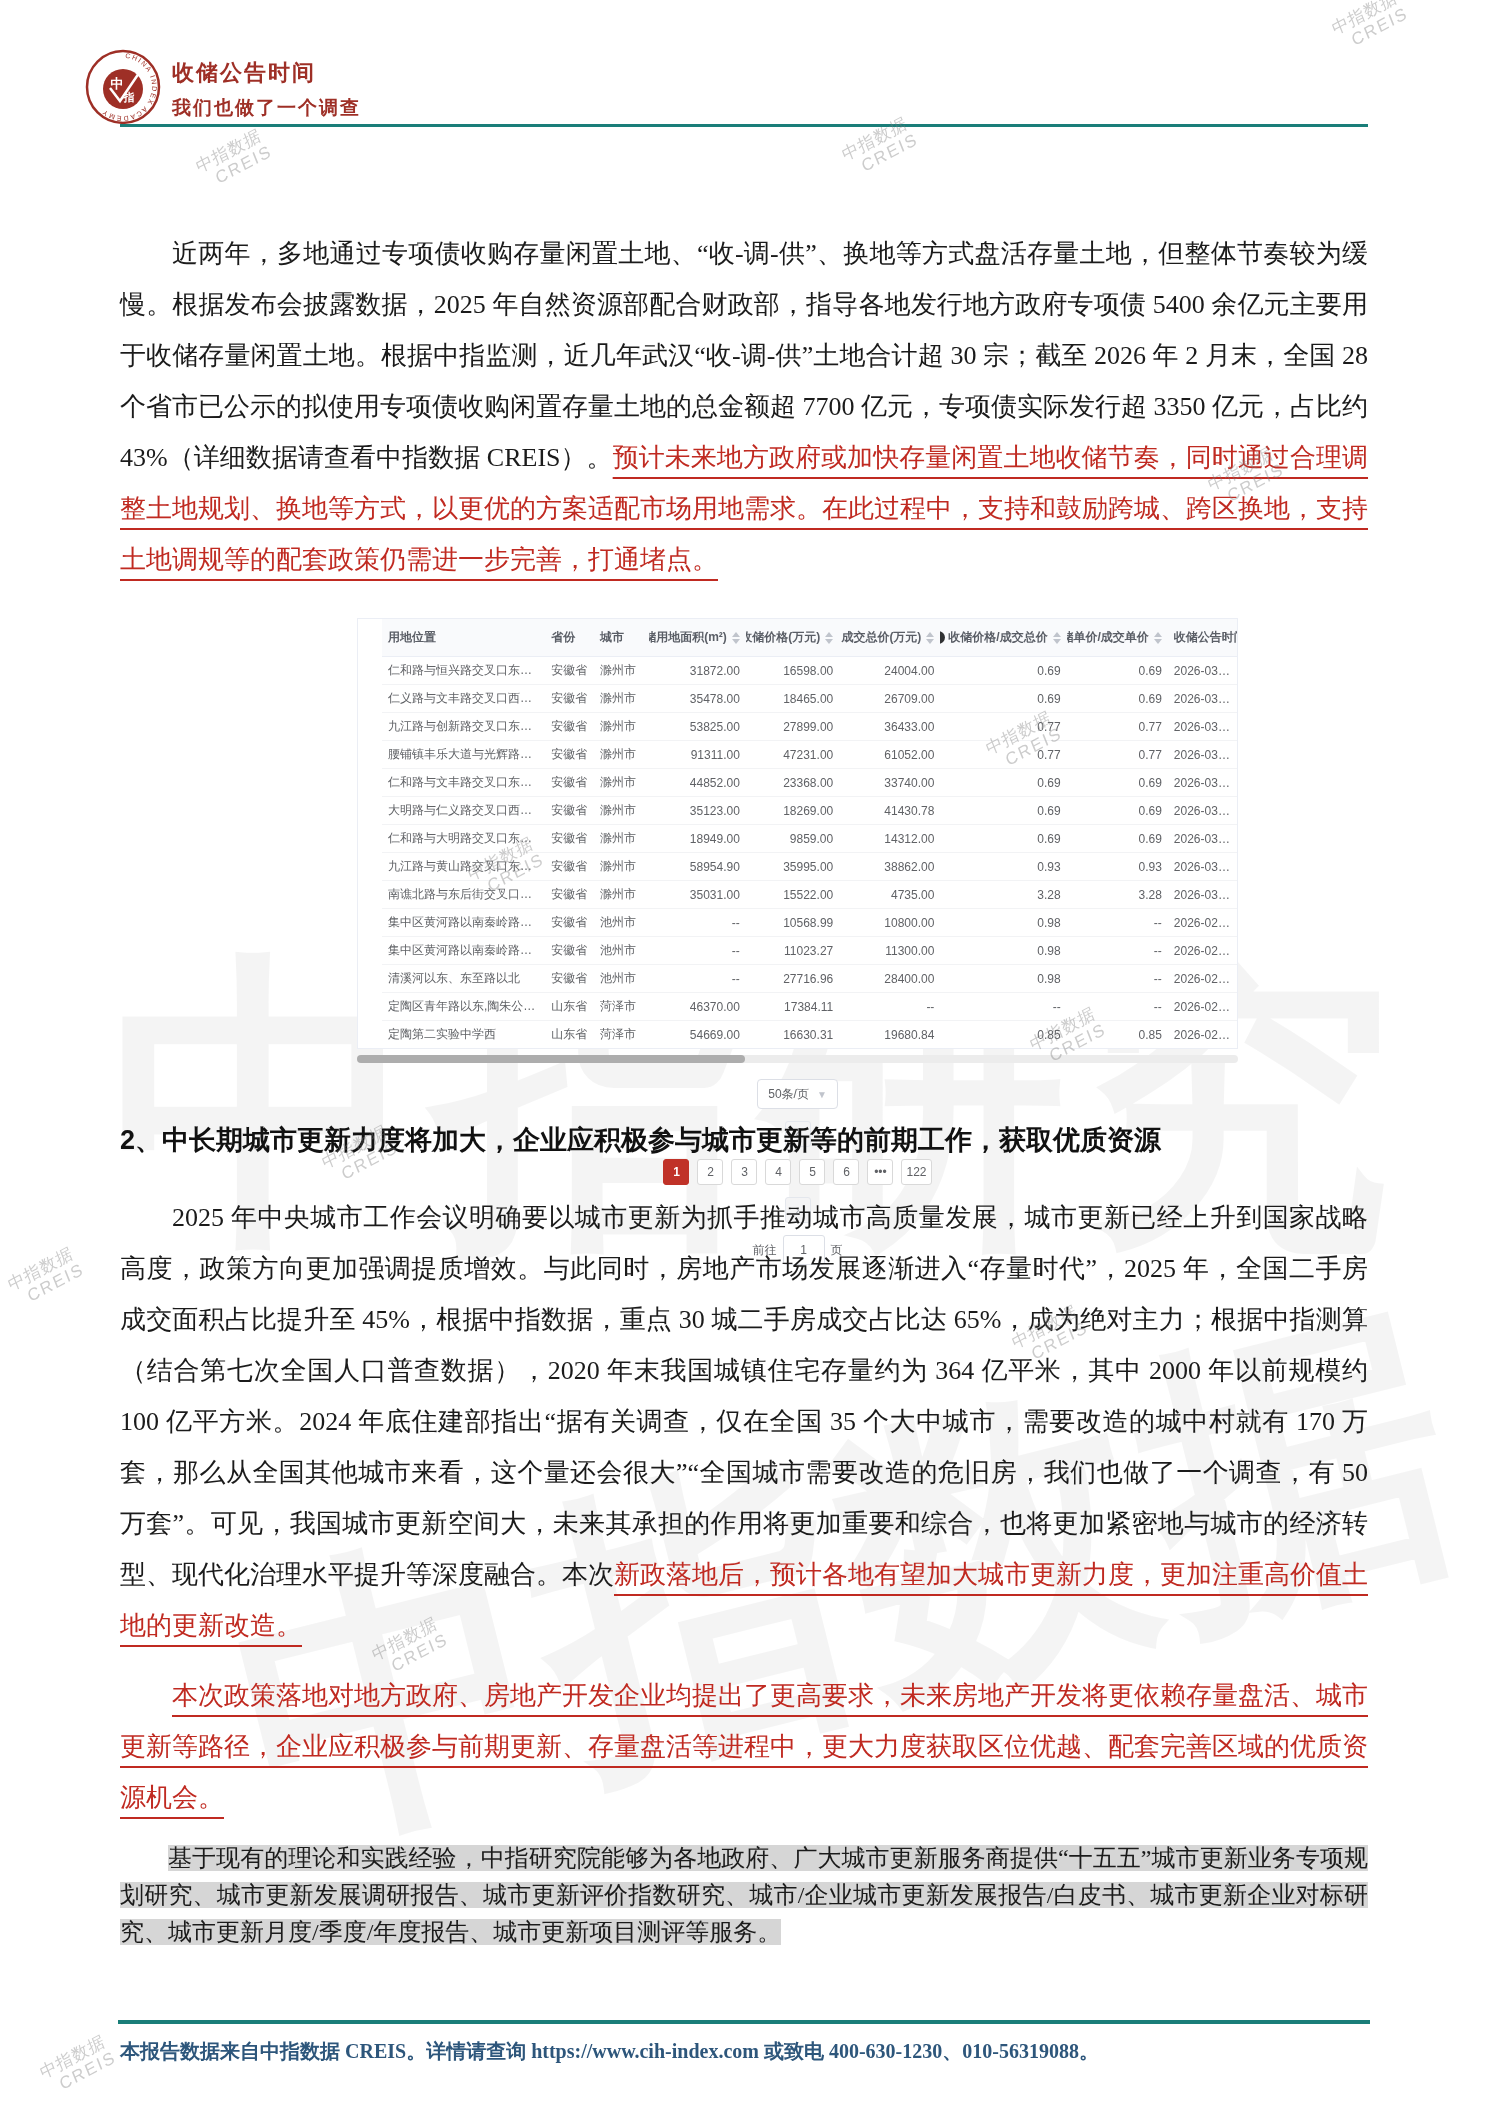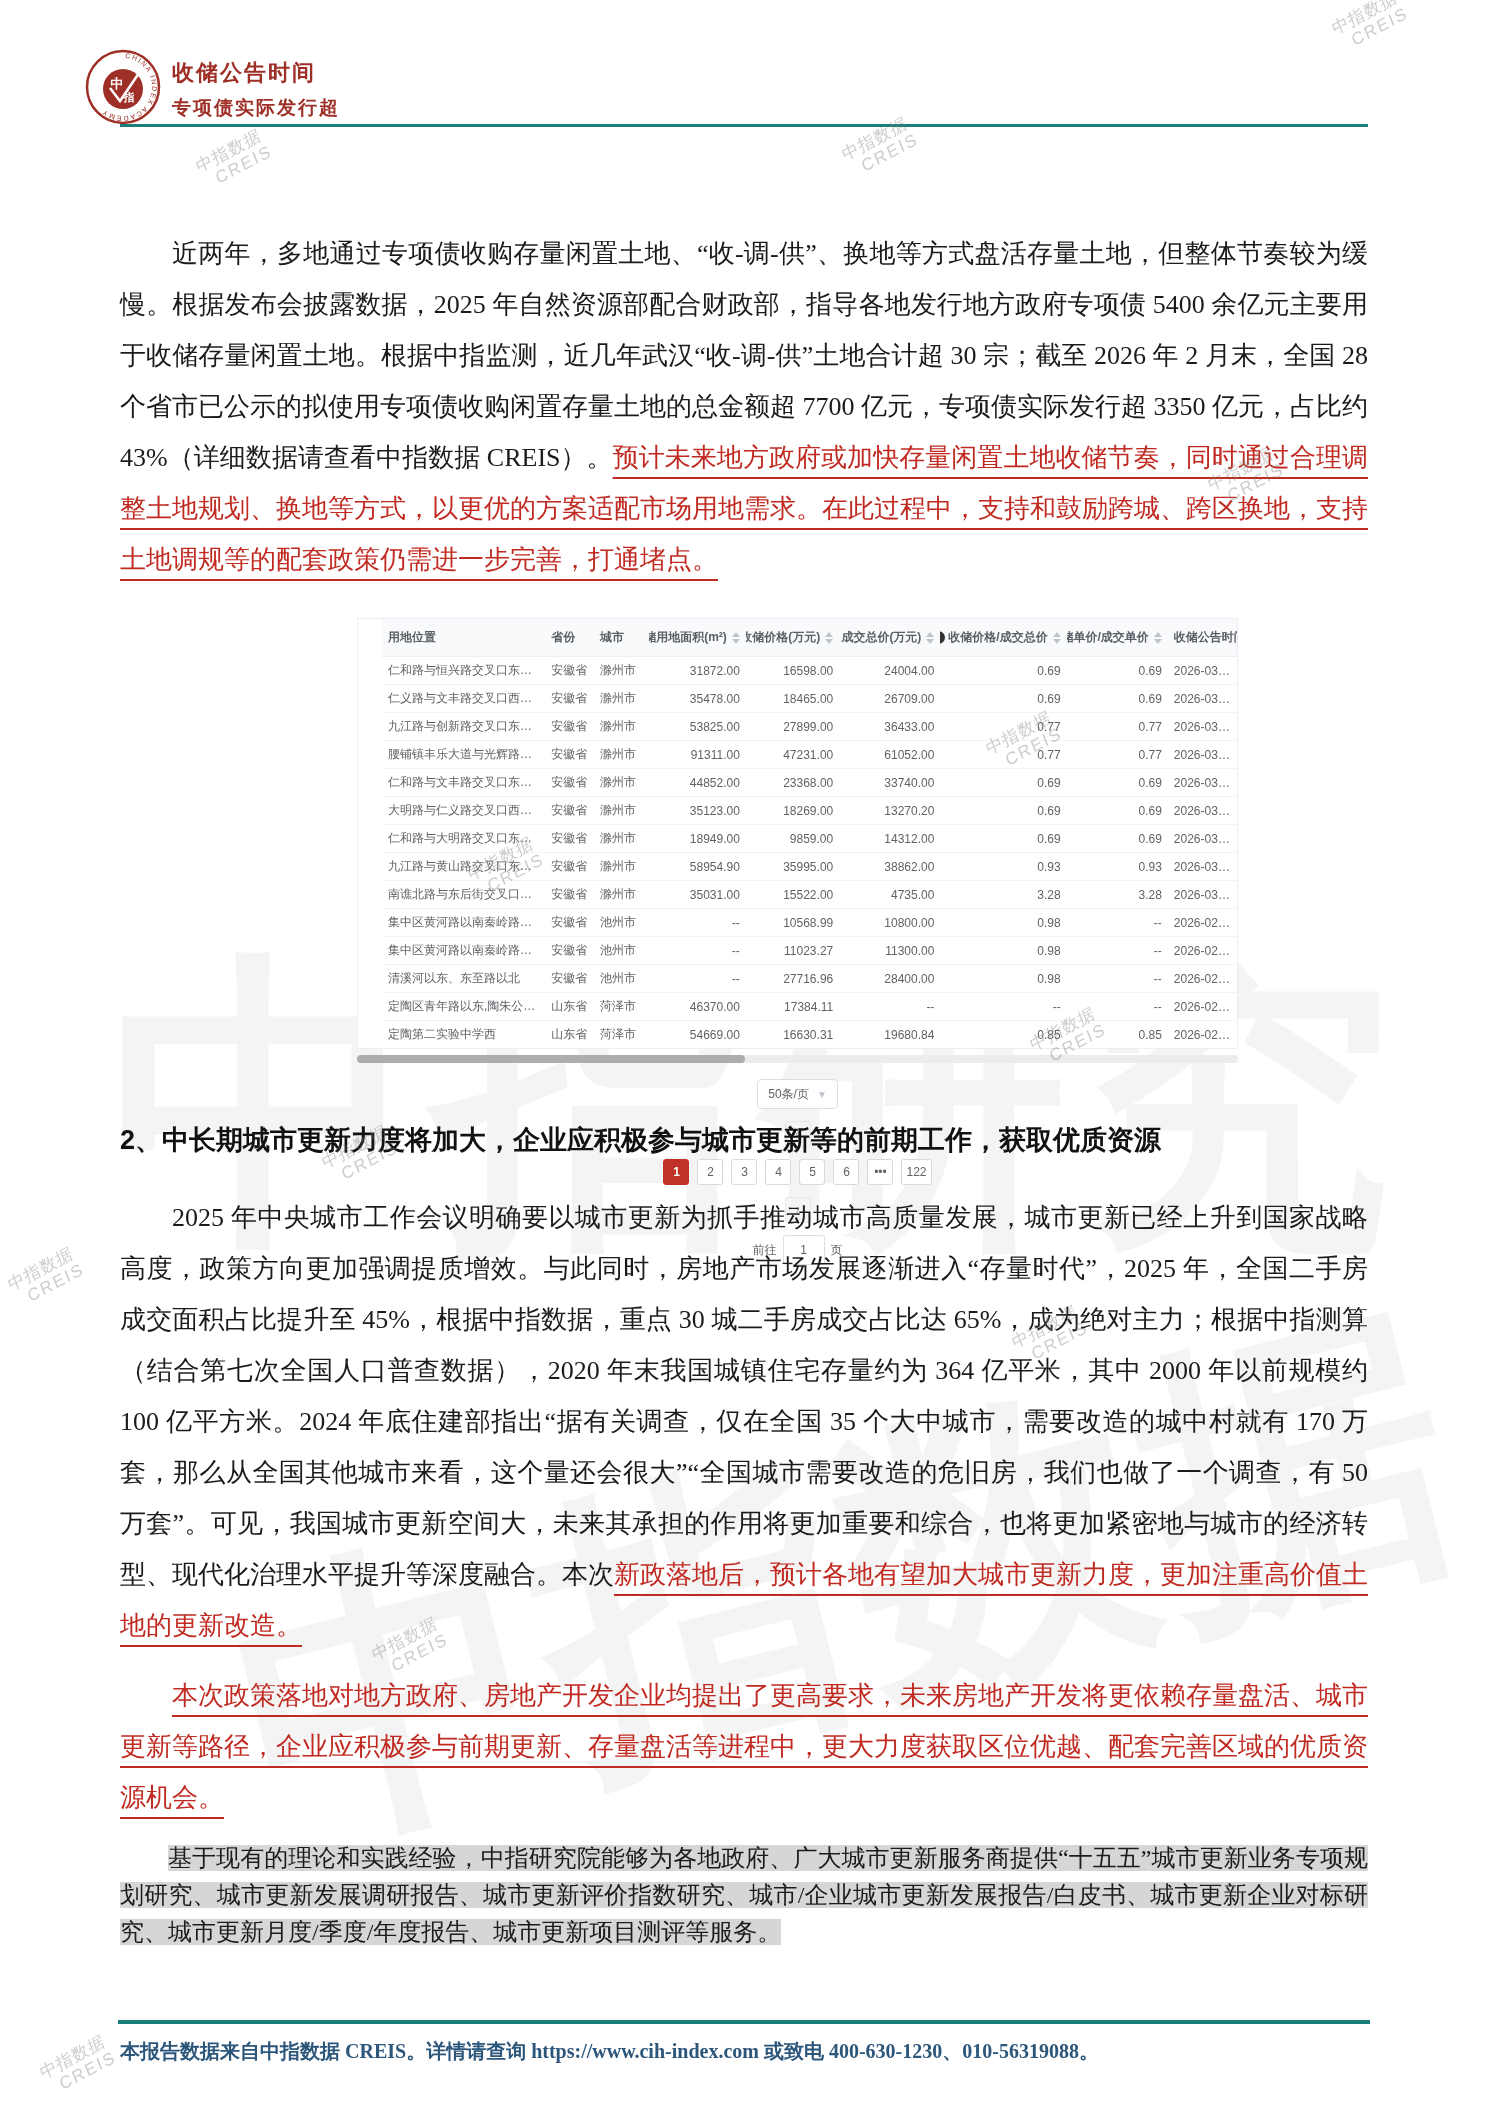--- a/index.html
+++ b/index.html
@@ -117,21 +117,21 @@
     <text font-size="7" fill="#9E2F26" letter-spacing="1.5" font-family="Liberation Sans, sans-serif">
       <textPath href="#arcT" startOffset="2">CHINA INDEX ACADEMY</textPath>
     </text>
     <circle cx="39" cy="41" r="20" fill="#9E2F26"></circle>
     <polyline points="26,40 36,53 55,25" fill="none" stroke="#ffffff" stroke-width="2.5"></polyline>
     <text x="33" y="40" font-size="13" fill="#ffffff" font-weight="bold" text-anchor="middle">中</text>
     <text x="45" y="53" font-size="11" fill="#ffffff" font-weight="bold" text-anchor="middle">指</text>
   </svg>
   <div class="hdr-title">
     <div class="hdr-org">收储公告时间</div>
-    <div class="hdr-sys">专项债实际发行超</div>
+    <div class="hdr-sys">我们也做了一个调查</div>
   </div>
   <div class="hdr-rule"></div>
 
   <p class="para" style="top:228px"><span>近两年，多地通过专项债收购存量闲置土地、“收-调-供”、换地等方式盘活存量土地，但整体节奏较为缓慢。根据发布会披露数据，2025 年自然资源部配合财政部，指导各地发行地方政府专项债 5400 余亿元主要用于收储存量闲置土地。根据中指监测，近几年武汉“收-调-供”土地合计超 30 宗；截至 2026 年 2 月末，全国 28 个省市已公示的拟使用专项债收购闲置存量土地的总金额超 7700 亿元，专项债实际发行超 3350 亿元，占比约 43%（详细数据请查看中指数据 CREIS）。</span><span class="red-u">预计未来地方政府或加快存量闲置土地收储节奏，同时通过合理调整土地规划、换地等方式，以更优的方案适配市场用地需求。在此过程中，支持和鼓励跨城、跨区换地，支持土地调规等的配套政策仍需进一步完善，打通堵点。</span></p>
 
   <div class="table-wrap">
     <div class="ltable">
       <div class="thead">
           <div class="th" style="width: 168px;">
             <span>用地位置</span>
@@ -237,21 +237,21 @@
             <div class="td num" style="width: 130px;">0.69</div>
             <div class="td num" style="width: 104px;">0.69</div>
             <div class="td" style="width: 71px;">2026-03-02</div>
           </div>
           <div class="tr">
             <div class="td" style="width: 168px;">大明路与仁义路交叉口西北侧</div>
             <div class="td" style="width: 50px;">安徽省</div>
             <div class="td" style="width: 56px;">滁州市</div>
             <div class="td num" style="width: 100px;">35123.00</div>
             <div class="td num" style="width: 96px;">18269.00</div>
-            <div class="td num" style="width: 104px;">13270.20</div>
+            <div class="td num" style="width: 104px;">41430.78</div>
             <div class="td num" style="width: 130px;">0.69</div>
             <div class="td num" style="width: 104px;">0.69</div>
             <div class="td" style="width: 71px;">2026-03-02</div>
           </div>
           <div class="tr">
             <div class="td" style="width: 168px;">仁和路与大明路交叉口东北侧</div>
             <div class="td" style="width: 50px;">安徽省</div>
             <div class="td" style="width: 56px;">滁州市</div>
             <div class="td num" style="width: 100px;">18949.00</div>
             <div class="td num" style="width: 96px;">9859.00</div>

